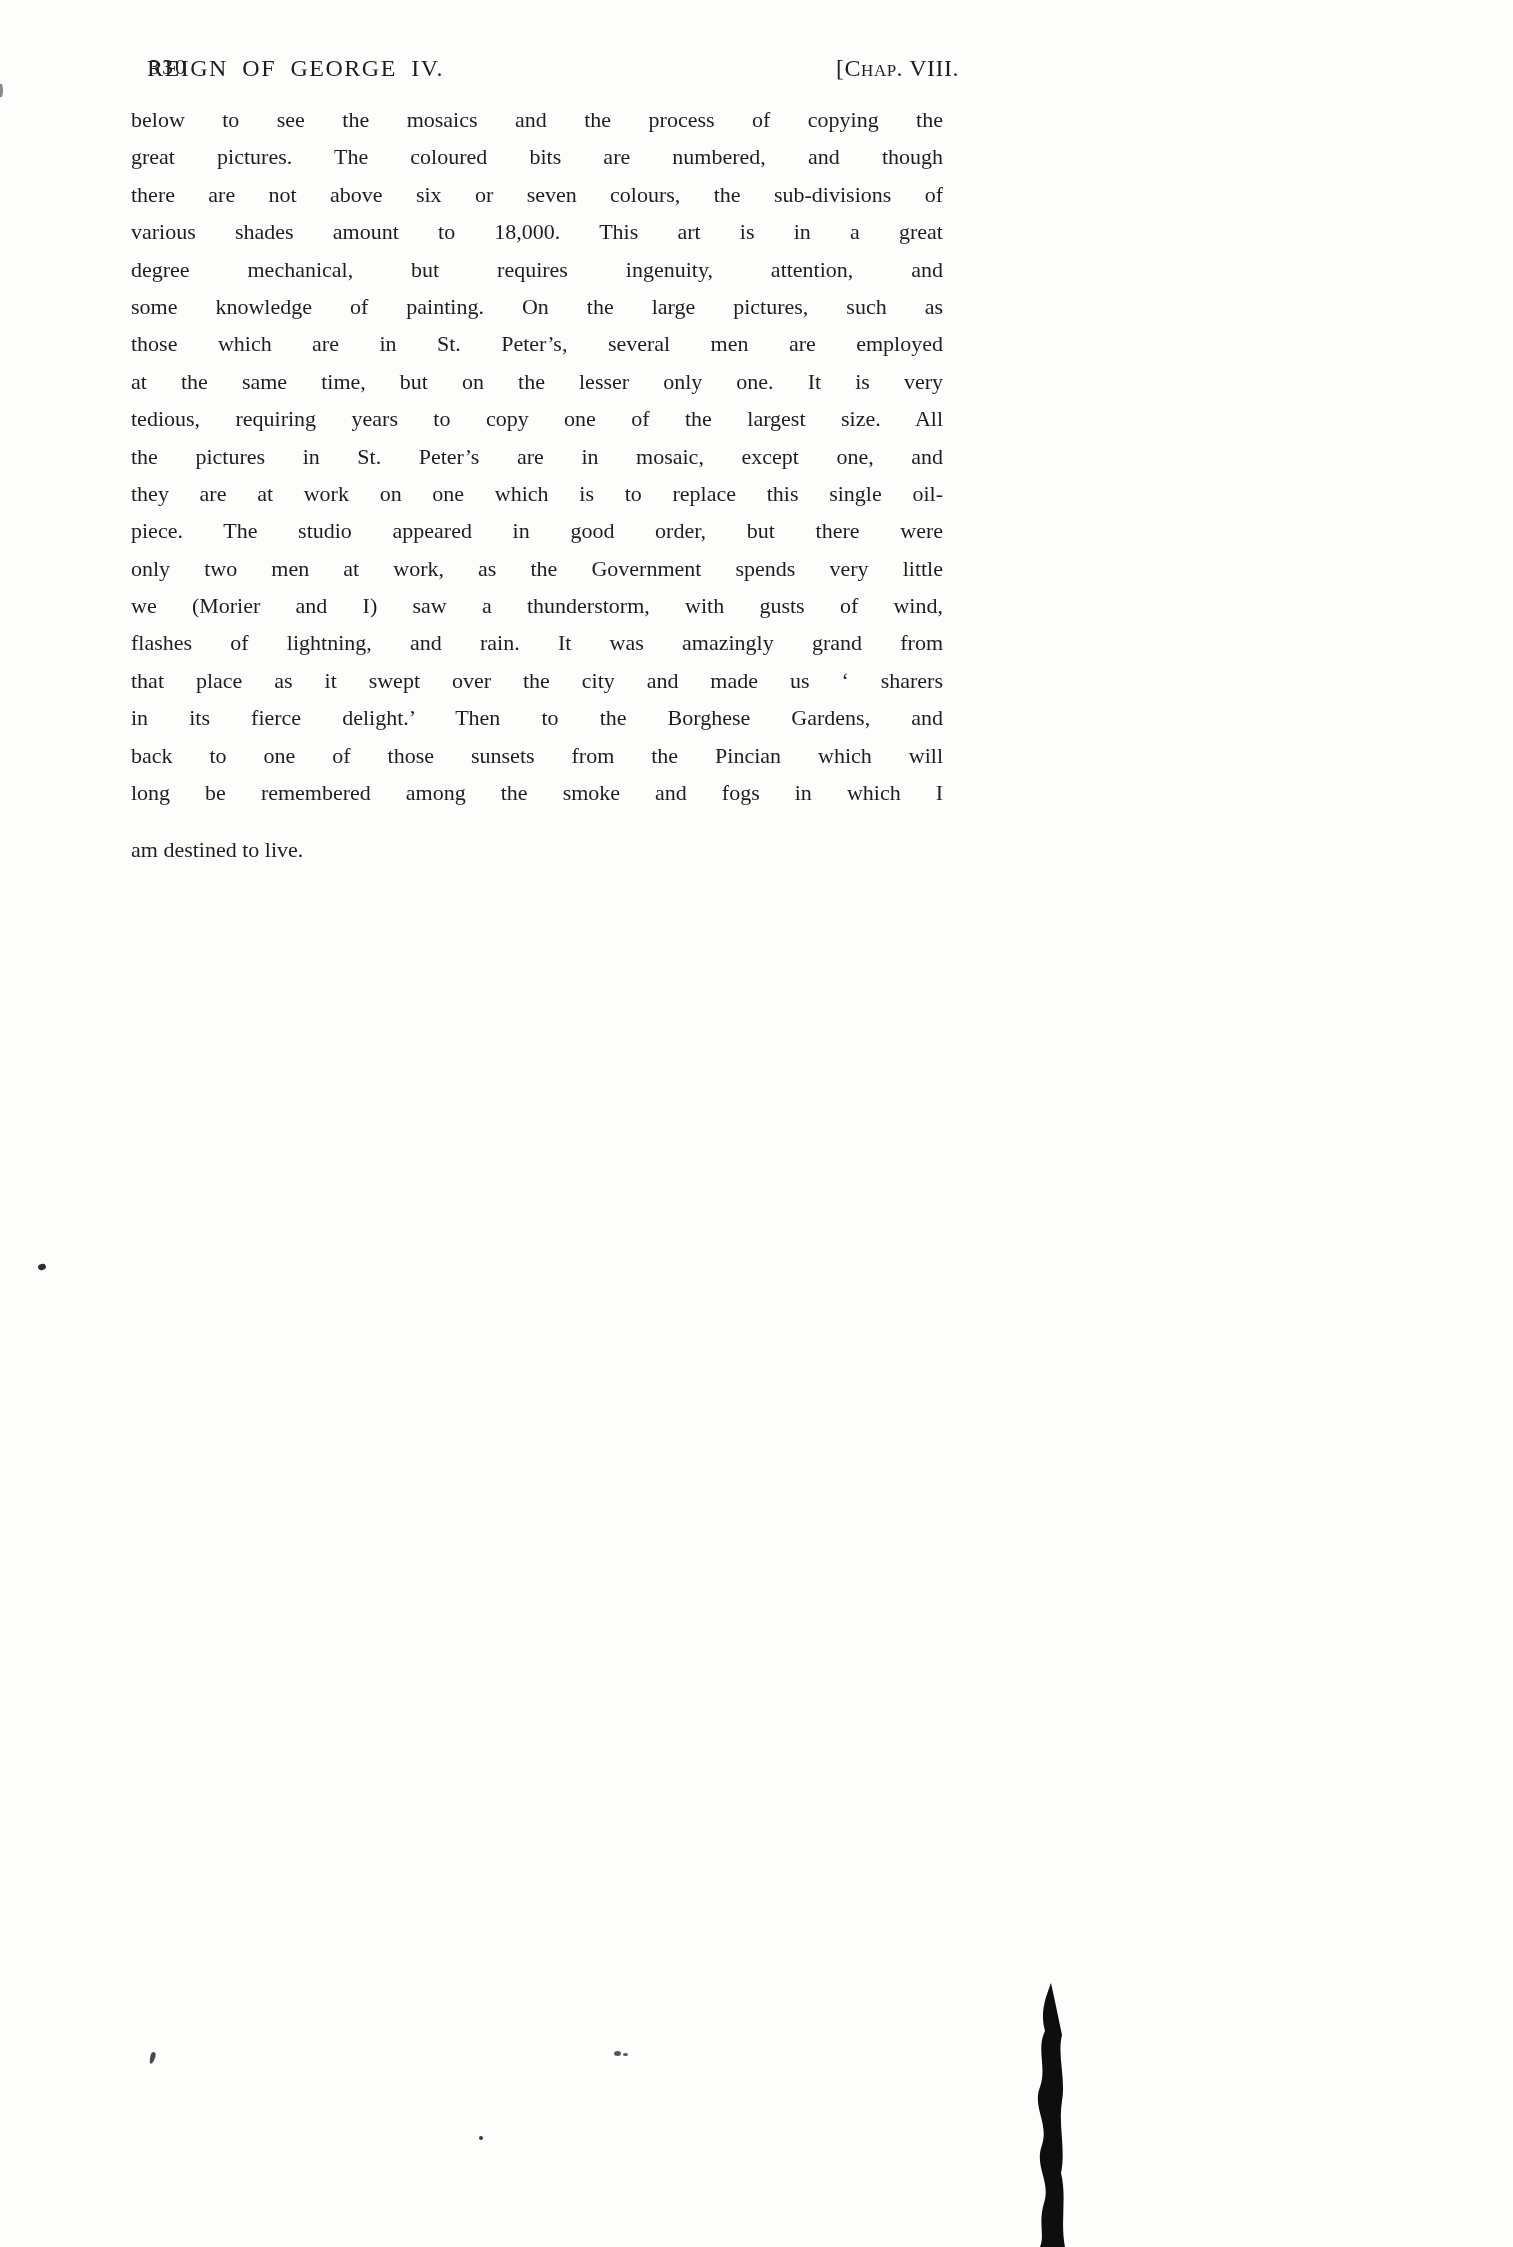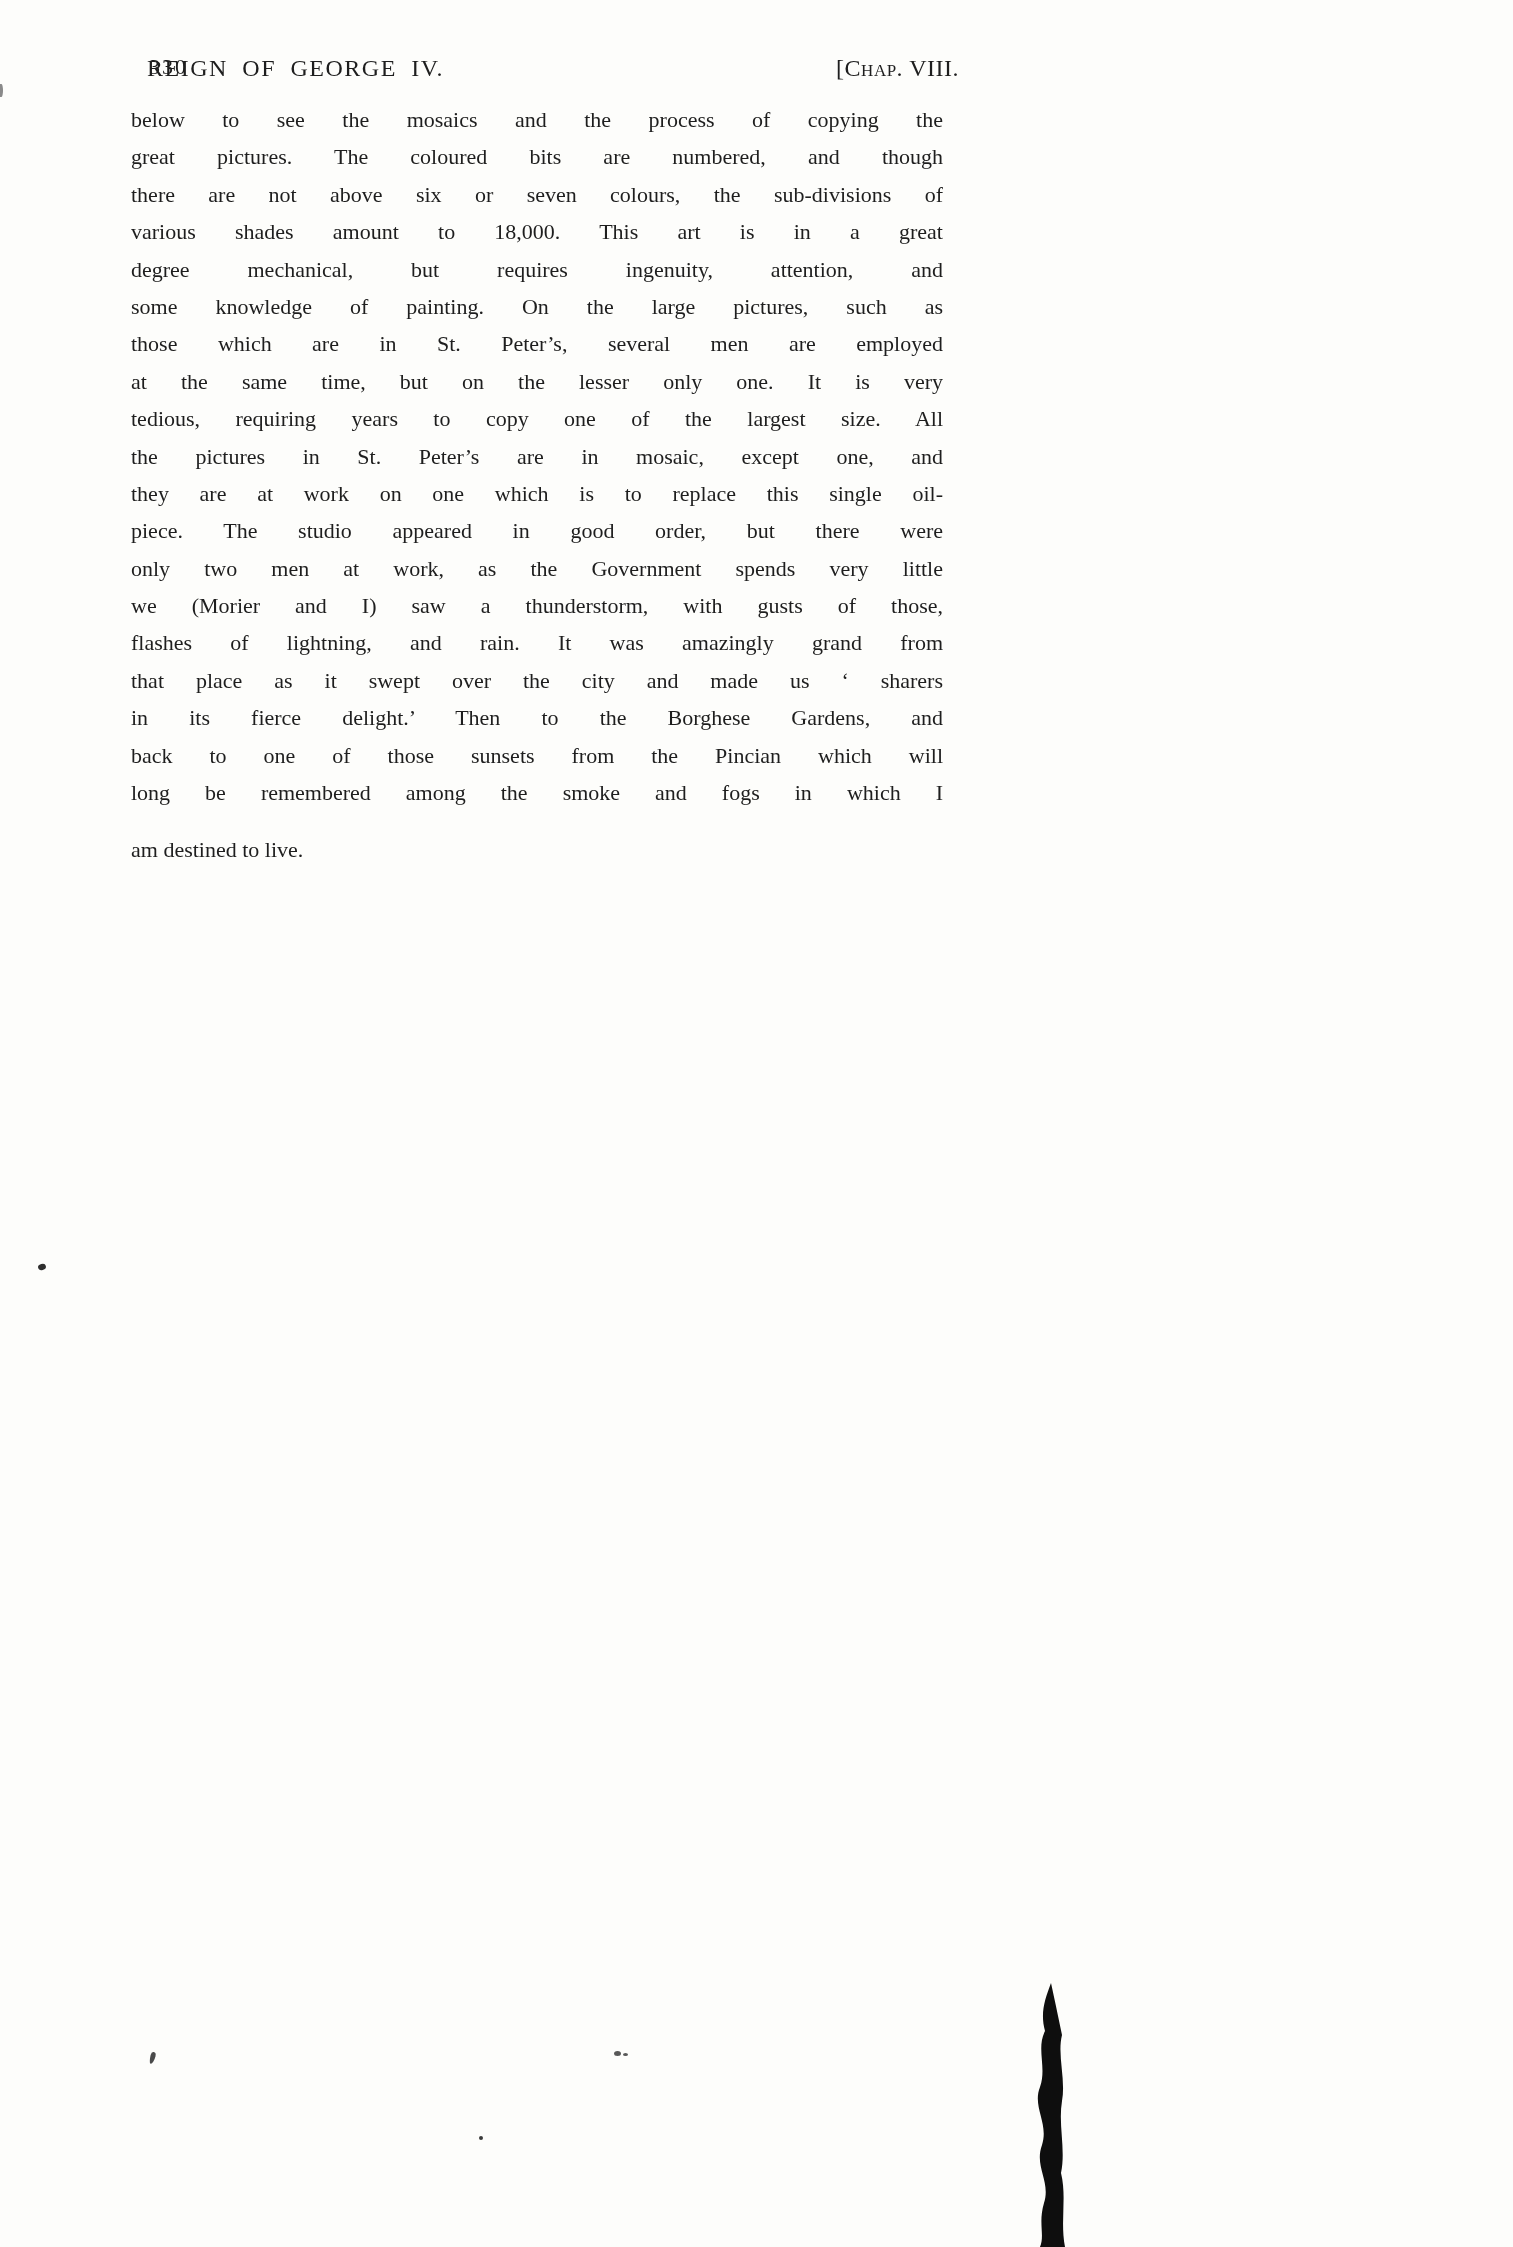--- a/index.html
+++ b/index.html
@@ -133,21 +133,21 @@
     <div class="line">various shades amount to 18,000. This art is in a great</div>
     <div class="line">degree mechanical, but requires ingenuity, attention, and</div>
     <div class="line">some knowledge of painting. On the large pictures, such as</div>
     <div class="line">those which are in St. Peter’s, several men are employed</div>
     <div class="line">at the same time, but on the lesser only one. It is very</div>
     <div class="line">tedious, requiring years to copy one of the largest size. All</div>
     <div class="line">the pictures in St. Peter’s are in mosaic, except one, and</div>
     <div class="line">they are at work on one which is to replace this single oil-</div>
     <div class="line">piece. The studio appeared in good order, but there were</div>
     <div class="line">only two men at work, as the Government spends very little</div>
-    <div class="line">we (Morier and I) saw a thunderstorm, with gusts of those,</div>
+    <div class="line">we (Morier and I) saw a thunderstorm, with gusts of wind,</div>
     <div class="line">flashes of lightning, and rain. It was amazingly grand from</div>
     <div class="line">that place as it swept over the city and made us ‘ sharers</div>
     <div class="line">in its fierce delight.’ Then to the Borghese Gardens, and</div>
     <div class="line">back to one of those sunsets from the Pincian which will</div>
     <div class="line">long be remembered among the smoke and fogs in which I</div>
     <div class="line last">am destined to live.</div>
   </main>
 
   <div class="speck speck-edge"></div>
   <div class="speck speck-margin-dot"></div>

